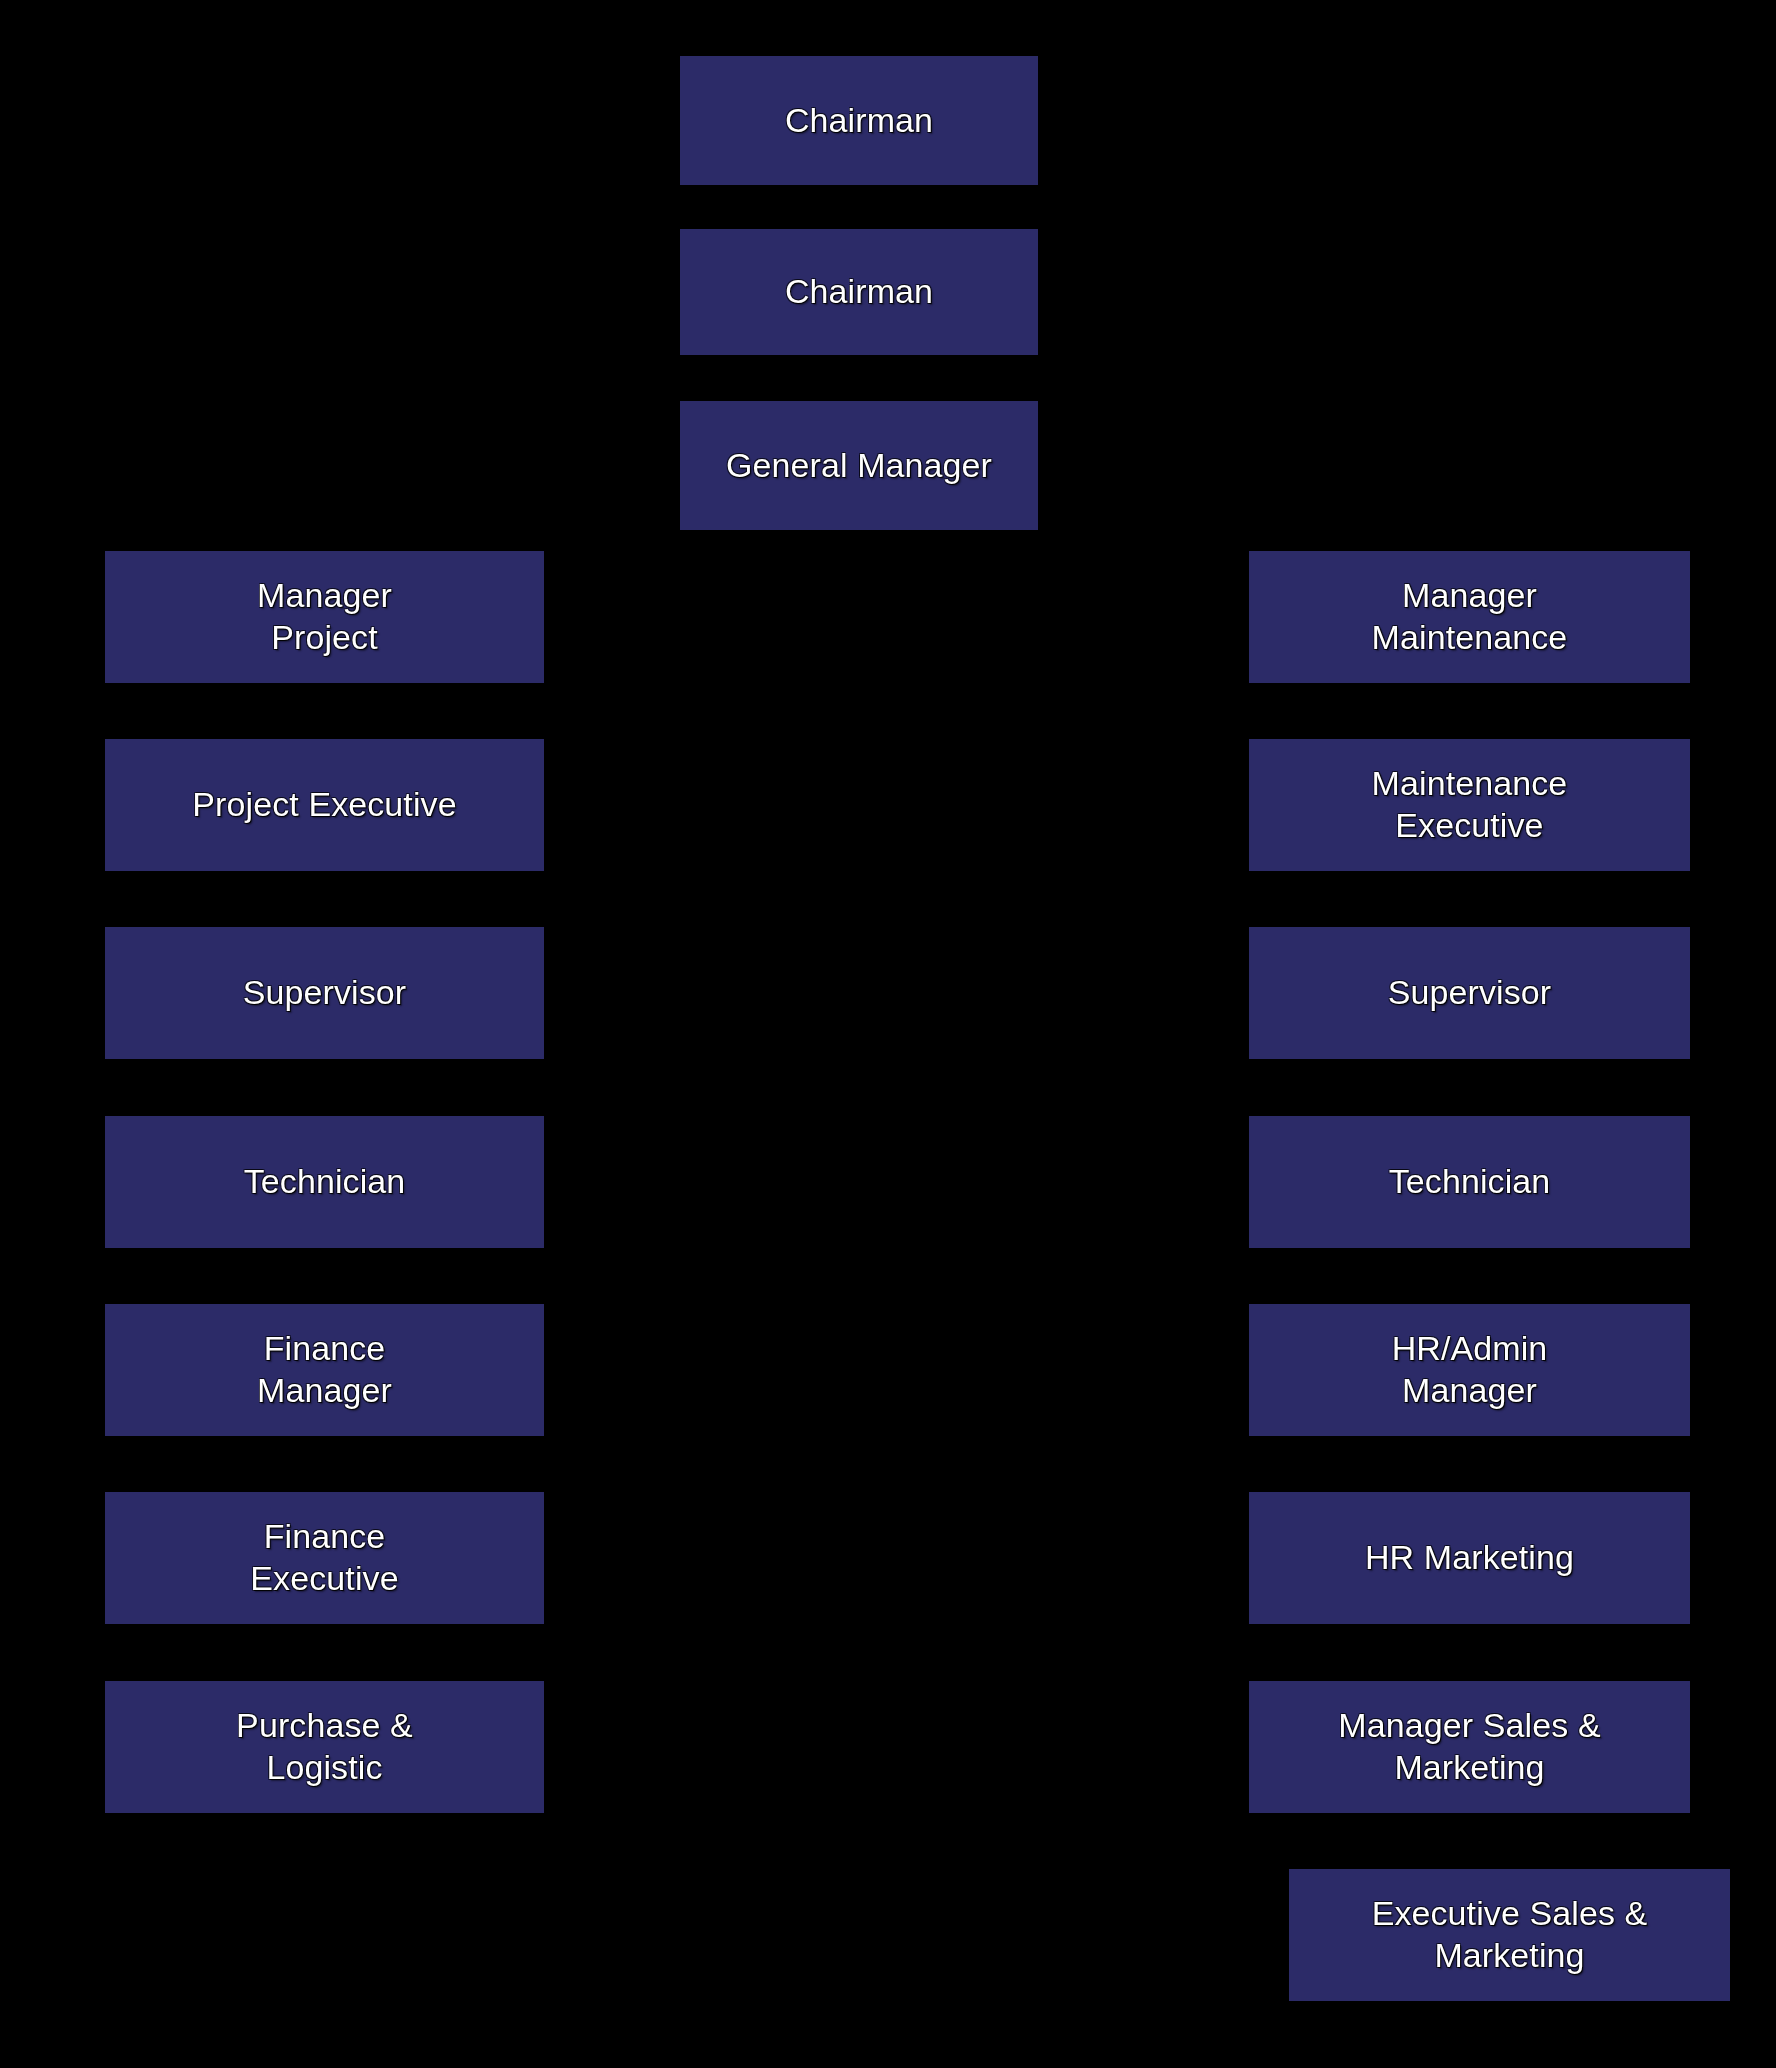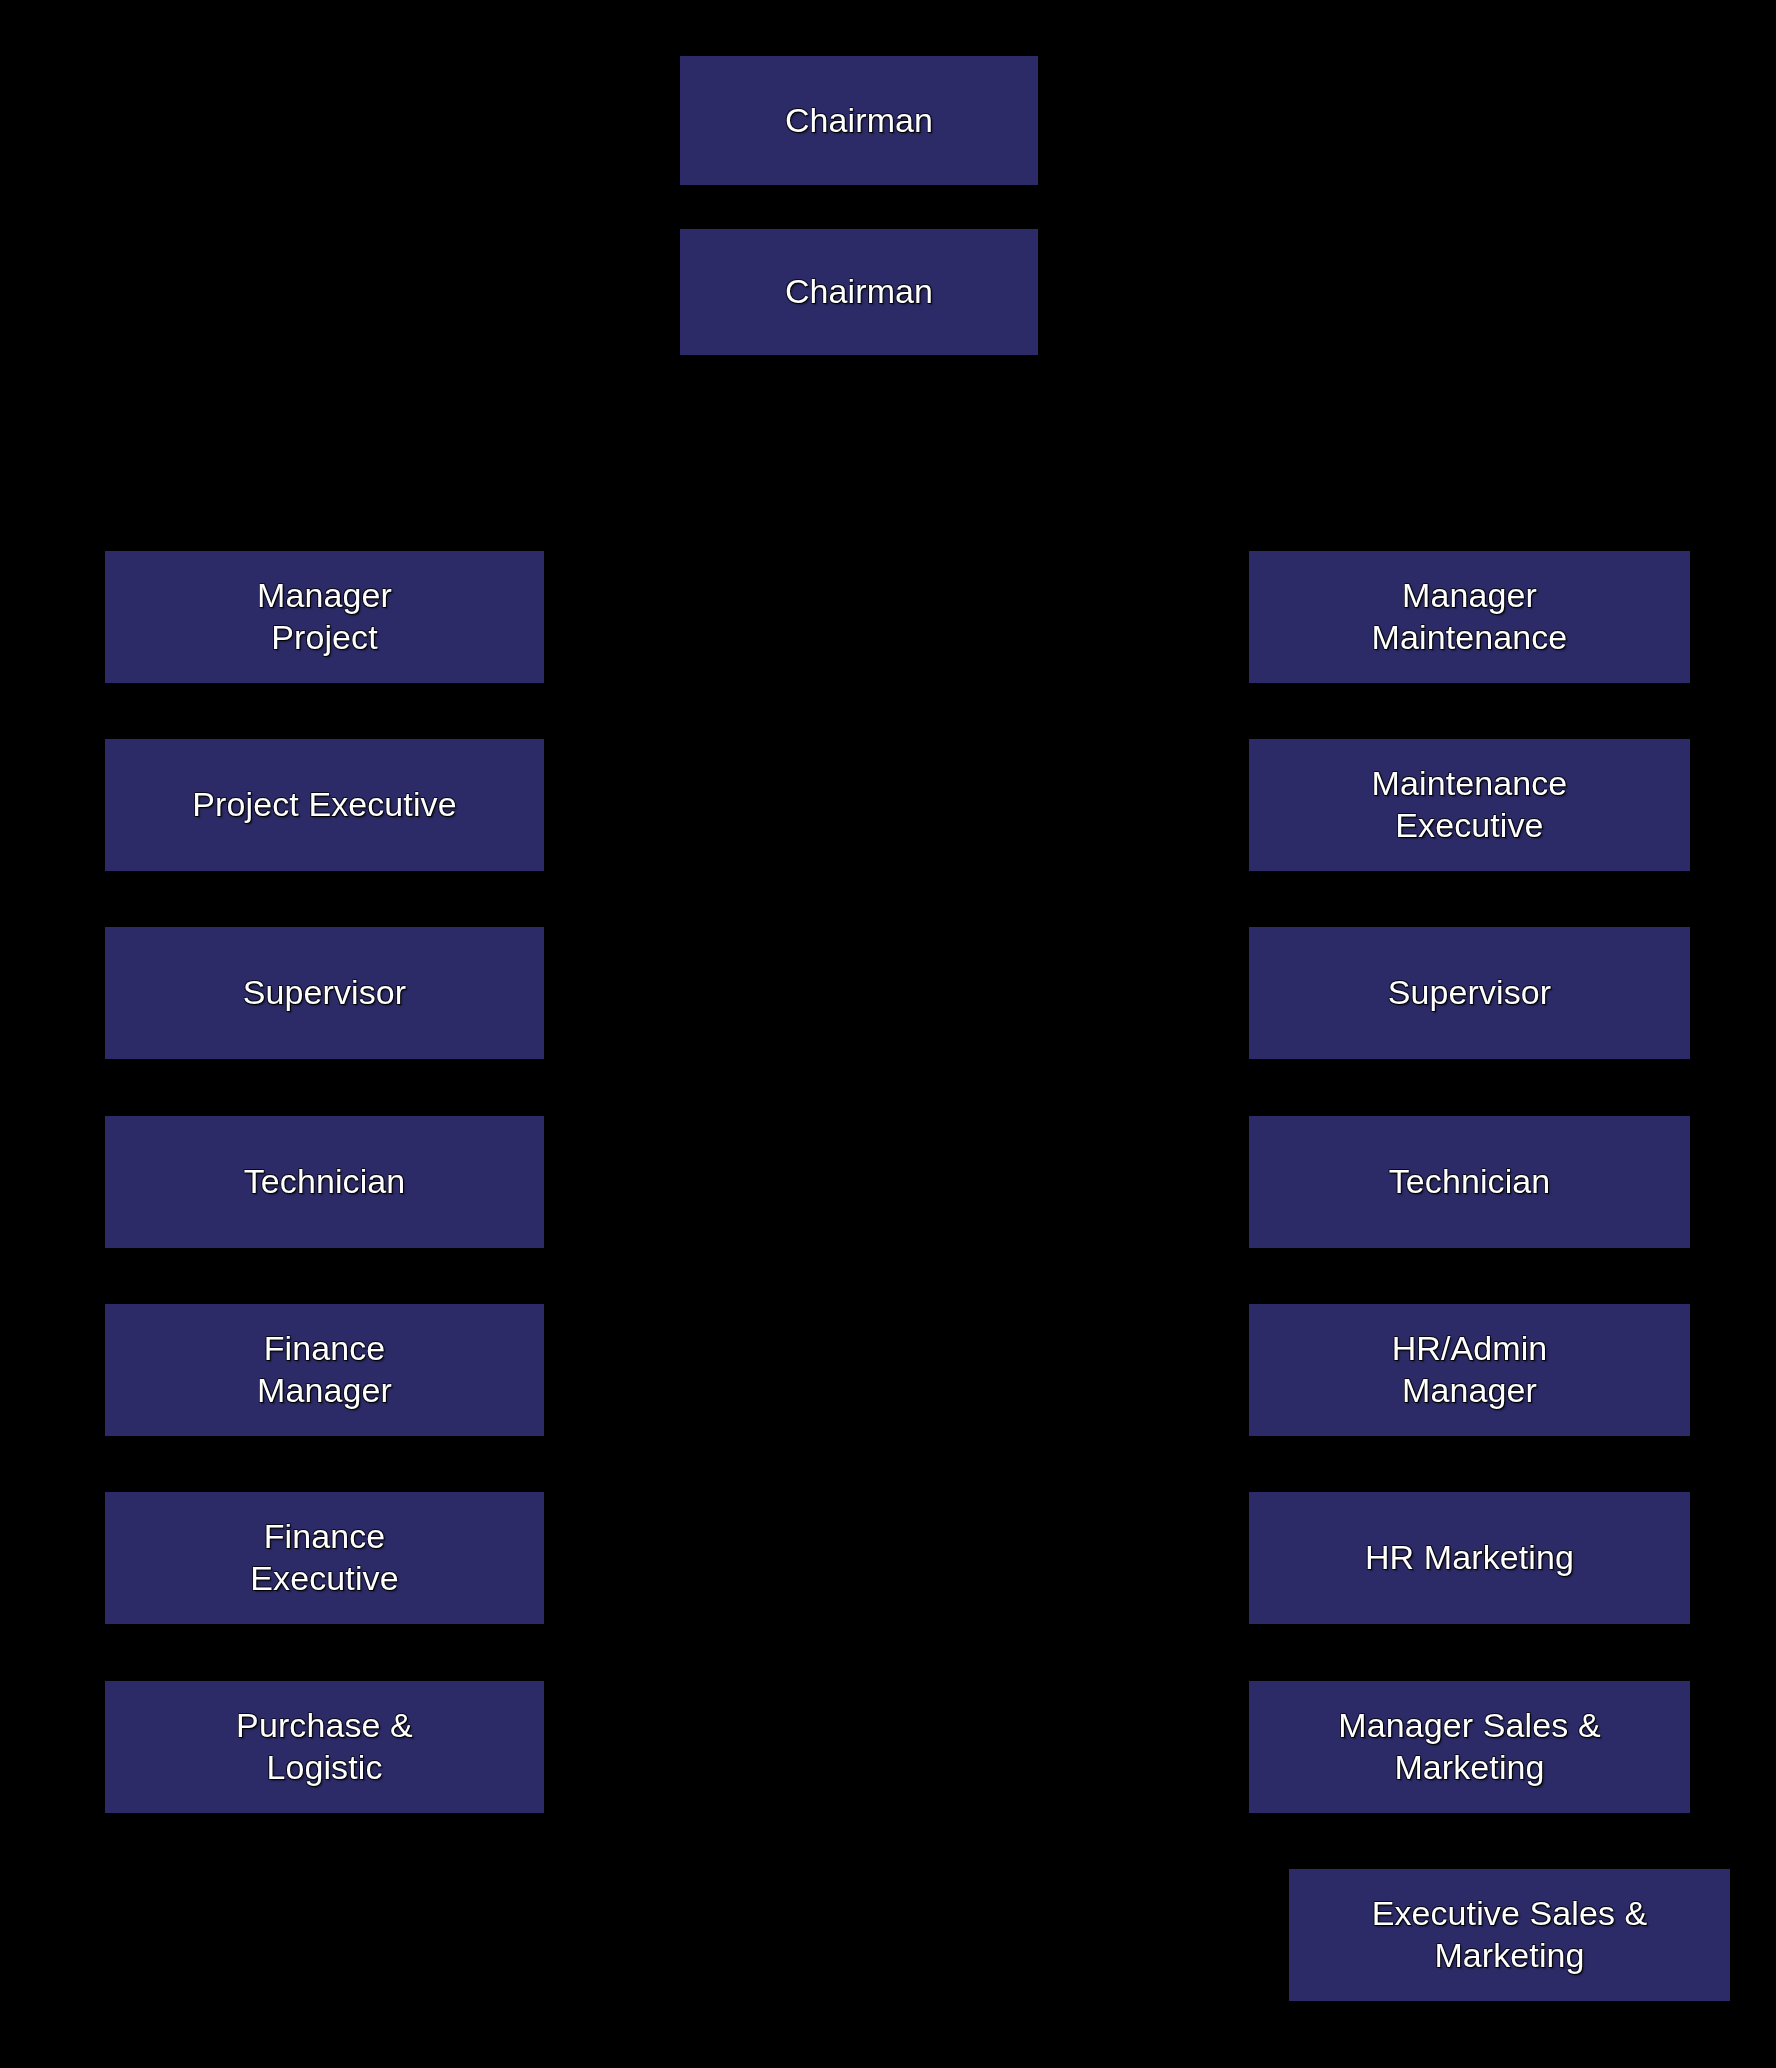--- a/index.html
+++ b/index.html
@@ -80,20 +80,23 @@
 <div id="org-chart">
 
   <div class="org-node col-center n-chairman">
     <span class="node-label">Chairman</span>
   </div>
 
   <div class="org-node col-center n-director">
     <span class="node-label">Chairman</span>
   </div>
 
+  <div class="org-node col-center n-general-manager">
+    <span class="node-label">General Manager</span>
+  </div>
 
   <div class="org-node col-left l-row-0">
     <span class="node-label">Manager
 Project</span>
   </div>
 
   <div class="org-node col-left l-row-1">
     <span class="node-label">Project Executive</span>
   </div>
 

